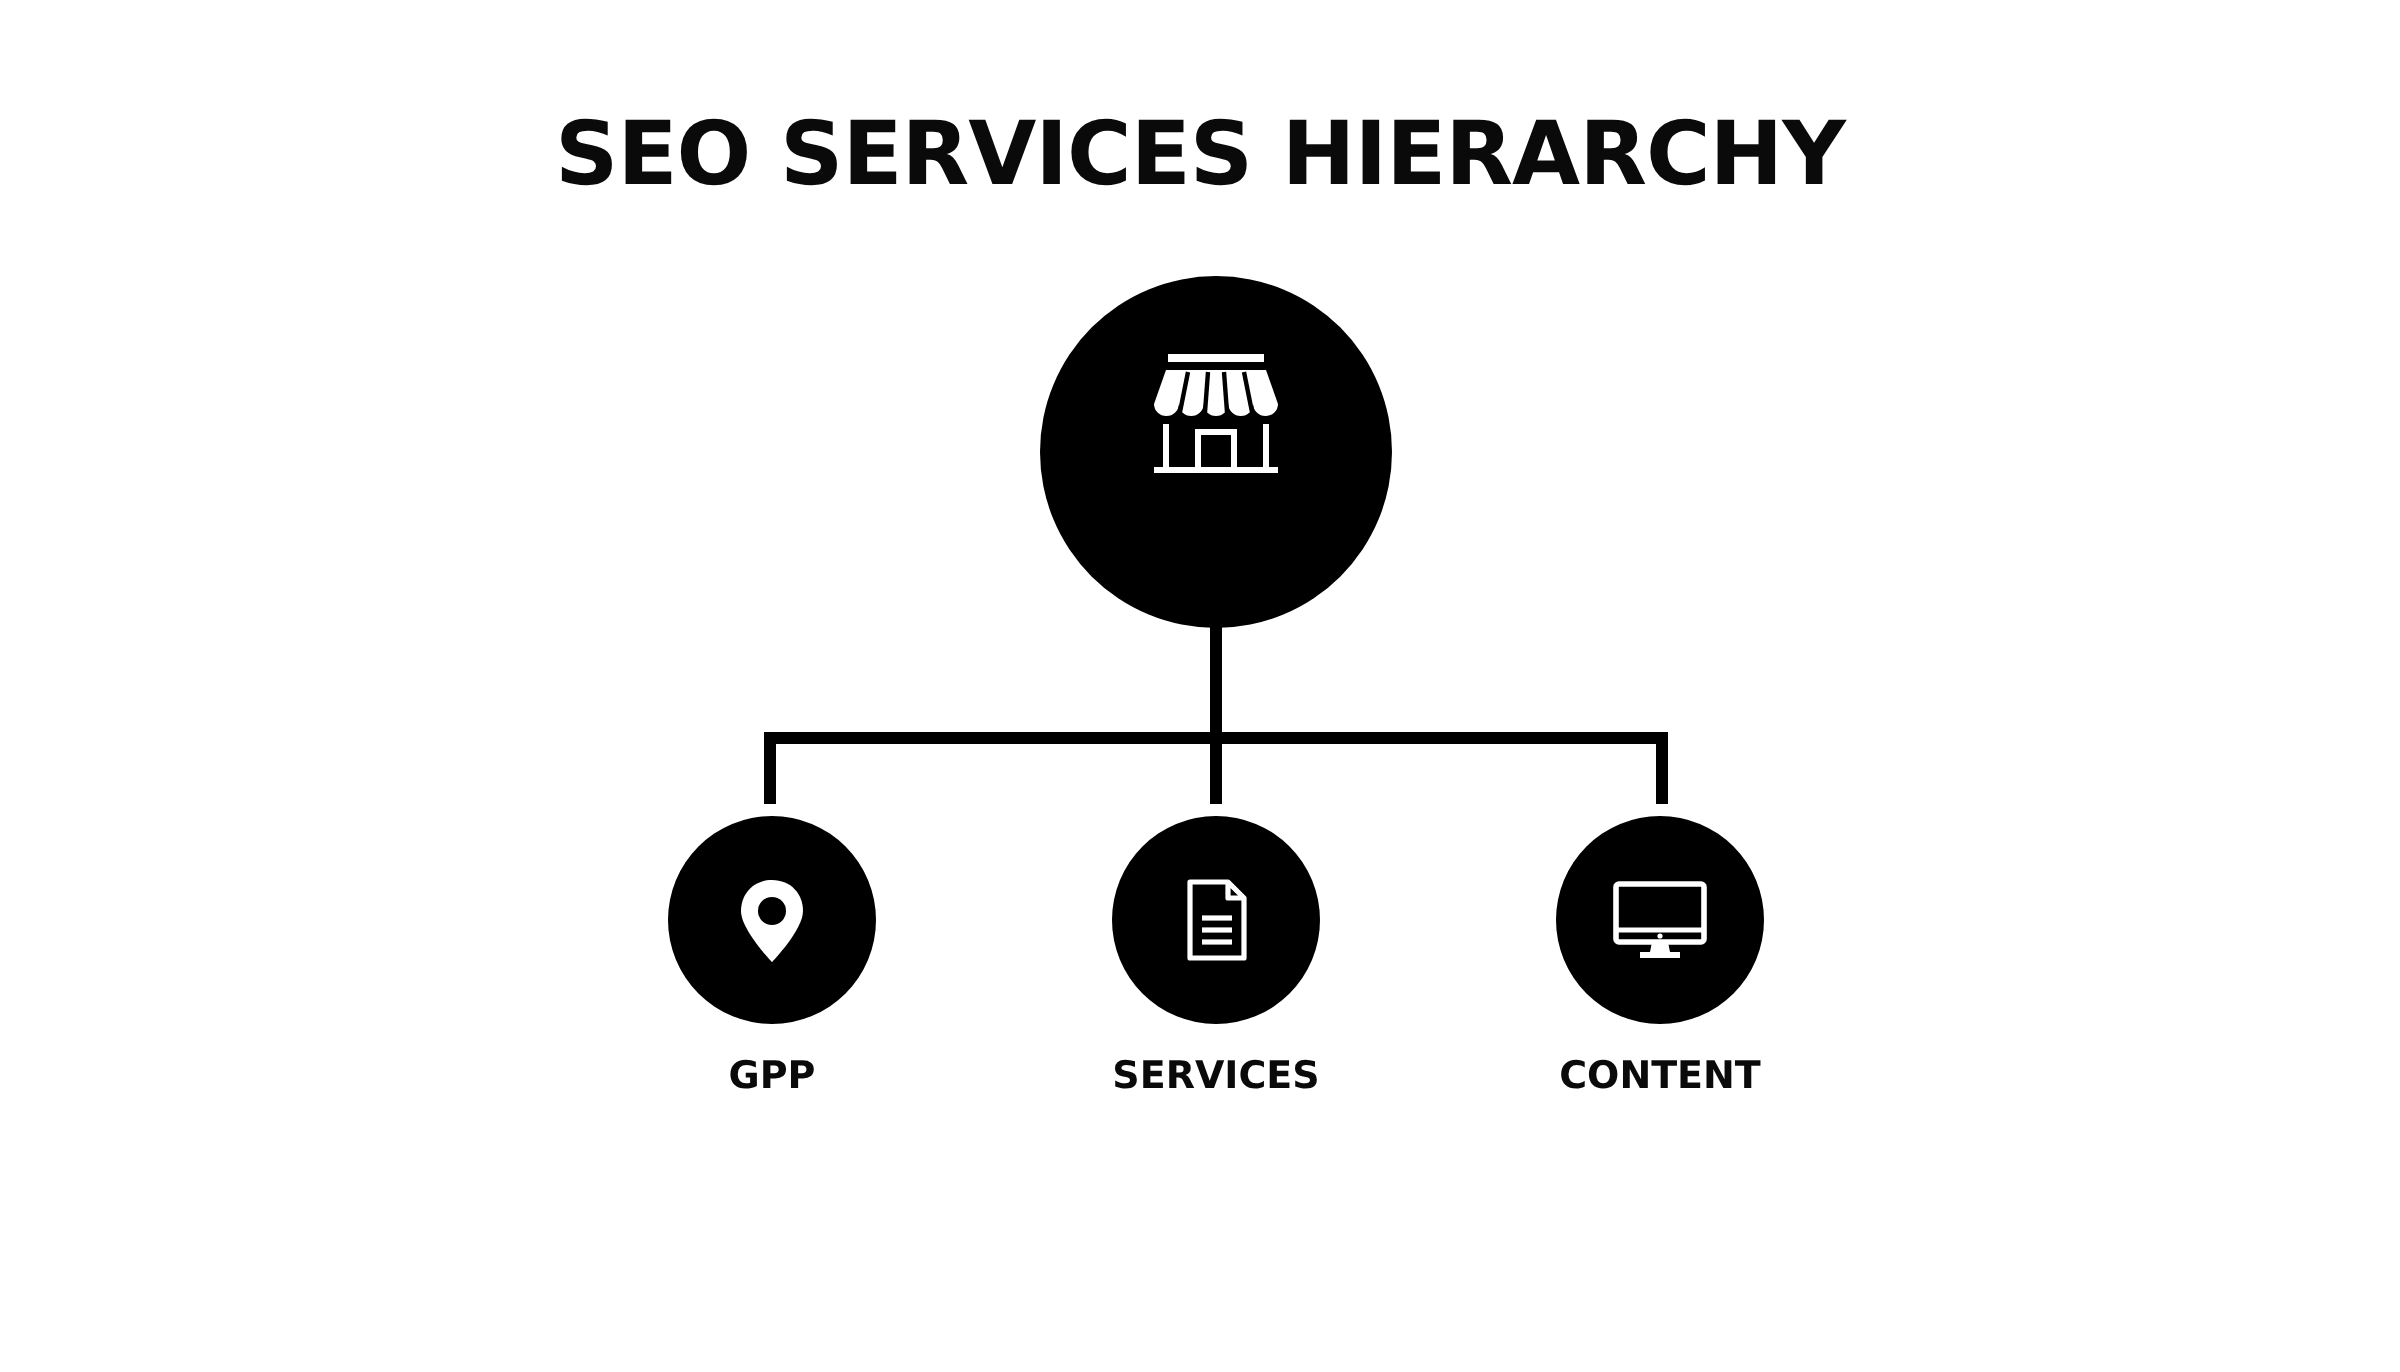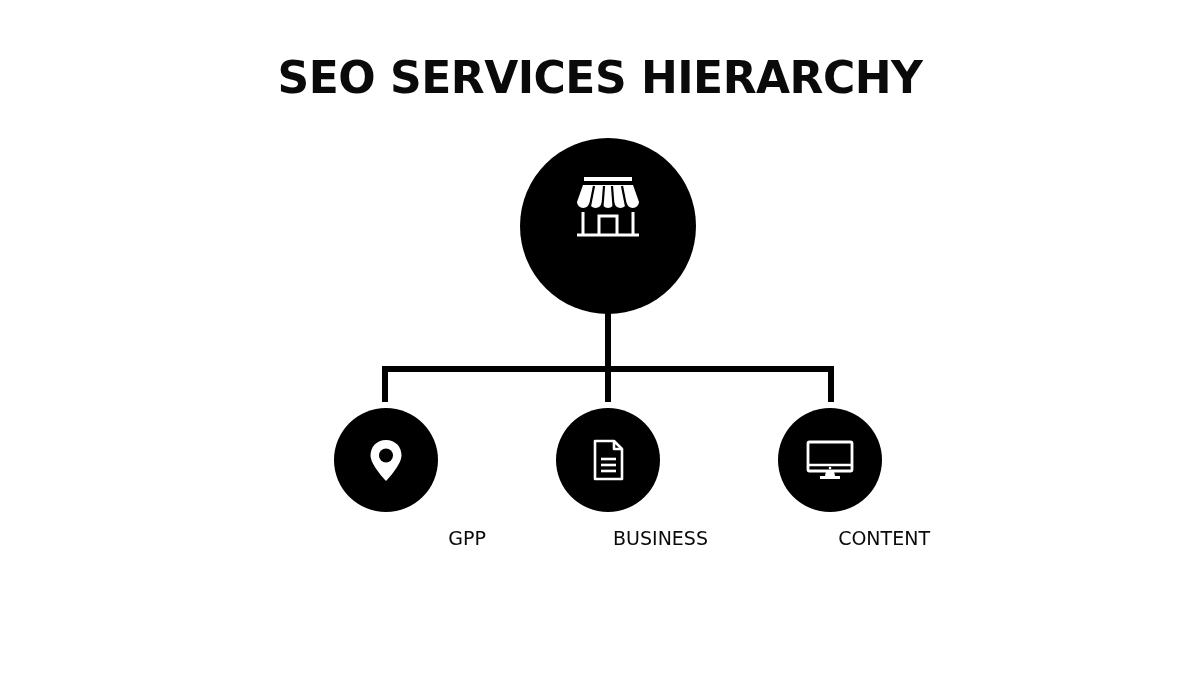--- a/index.html
+++ b/index.html
@@ -66,22 +66,22 @@
       position: absolute;
       left: 27px;
       top: 27px;
       width: 50px;
       height: 50px;
     }
     .child-label {
       position: absolute;
       top: 527px;
       width: 200px;
-      text-align: right;
-      font-weight: normal;
+      text-align: center;
+      font-weight: bold;
       font-size: 19px;
       color: #0a0a0a;
     }
     .line {
       position: absolute;
       background: #000000;
     }
   </style>
 </head>
 <body>
@@ -127,21 +127,21 @@
 
 <div class="node child" style="left:556px;">
   <svg viewBox="0 0 50 50" fill="none" stroke="#ffffff" stroke-width="2.6">
     <path d="M12 6 L31 6 L39 14 L39 44 L12 44 Z" stroke-linejoin="round"></path>
     <path d="M31 6 L31 14 L39 14" stroke-linejoin="round"></path>
     <line x1="18" y1="24" x2="33" y2="24"></line>
     <line x1="18" y1="30" x2="33" y2="30"></line>
     <line x1="18" y1="36" x2="33" y2="36"></line>
   </svg>
 </div>
-<div class="child-label" style="left:508px;">BUSINESS</div>
+<div class="child-label" style="left:508px;">SERVICES</div>
 
 <div class="node child" style="left:778px;">
   <svg viewBox="0 0 50 50" fill="none" stroke="#ffffff">
     <rect x="3" y="7" width="44" height="29" rx="1.5" stroke-width="2.8"></rect>
     <line x1="3" y1="30" x2="47" y2="30" stroke-width="2.4"></line>
     <circle cx="25" cy="33" r="1.3" fill="#ffffff" stroke="none"></circle>
     <path d="M21 36 L20 41 L30 41 L29 36" fill="#ffffff" stroke="none"></path>
     <rect x="15" y="41" width="20" height="3" fill="#ffffff" stroke="none"></rect>
   </svg>
 </div>

